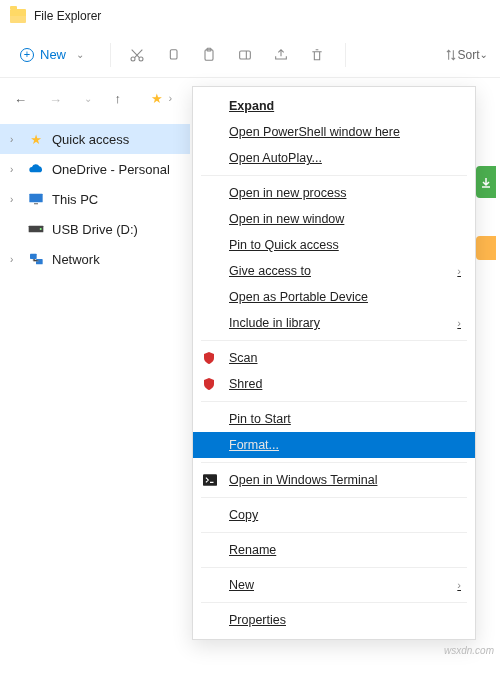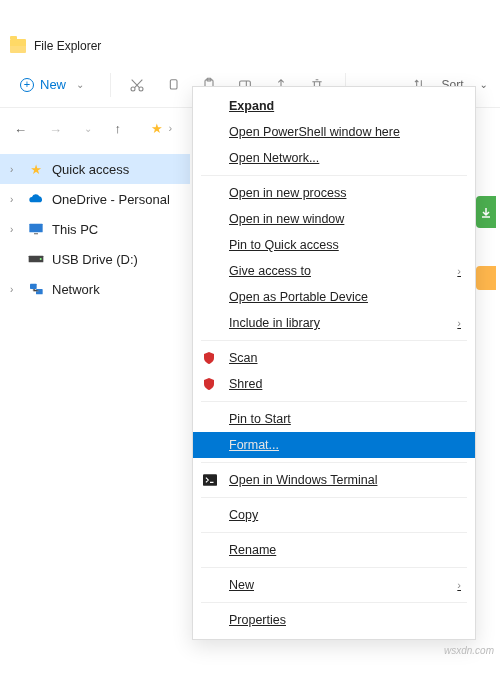--- a/index.html
+++ b/index.html
@@ -1,25 +1,25 @@
 <!DOCTYPE html>
 <html><head>
   <meta charset="utf-8">
   <style>
     * { box-sizing: border-box; margin: 0; padding: 0; }
     body { font-family: "Segoe UI", sans-serif; font-size: 13px; color: #222; background: #fff; width: 500px; height: 676px; overflow: hidden; position: relative; }
-    .titlebar { display: flex; align-items: center; height: 32px; padding: 0 10px; gap: 8px; margin-top: 30px; }
+    .titlebar { display: flex; align-items: center; height: 32px; padding: 0 10px; gap: 8px; }
     .app-icon { width: 16px; height: 14px; background: linear-gradient(#ffd966 50%, #ffdc7a 50%); border-radius: 1px; position: relative; }
     .app-icon::before { content: ""; position: absolute; top: -3px; left: 0; width: 7px; height: 3px; background: #ffd966; border-radius: 1px 1px 0 0; }
     .title-text { font-size: 12px; }
     .toolbar { display: flex; align-items: center; height: 46px; padding: 0 12px; gap: 18px; border-bottom: 1px solid #eee; }
     .new-btn { display: flex; align-items: center; gap: 6px; color: #0078d4; padding: 4px 8px; }
     .tb-icon { color: #888; width: 18px; text-align: center; }
     .divider { width: 1px; height: 24px; background: #eee; }
-    .sort-btn { display: flex; align-items: center; gap: 16px; color: #666; margin-left: auto; font-size: 12px; padding-right: 0; }
+    .sort-btn { display: flex; align-items: center; gap: 0; color: #666; margin-left: auto; font-size: 12px; padding-right: 0; }
     .navbar { display: flex; align-items: center; height: 40px; padding: 0 14px; gap: 22px; }
     .nav-icon { color: #555; }
     .nav-icon.dis { color: #bbb; }
     .addr { display: flex; align-items: center; gap: 6px; margin-left: 8px; }
     .star { color: #ffbd2e; }
     .caret { color: #999; font-size: 11px; }
     .main { display: flex; }
     .sidebar { width: 190px; padding: 6px 0; }
     .sb-item { display: flex; align-items: center; padding: 7px 10px; gap: 8px; cursor: default; }
     .sb-item.sel { background: #d6eaff; }
@@ -168,21 +168,21 @@
 </div>
 
 <div class="context-menu" id="context-menu">
     <div class="cm-item bold">
       <span>Expand</span>
     </div>
     <div class="cm-item">
       <span>Open PowerShell window here</span>
     </div>
     <div class="cm-item">
-      <span>Open Network...</span>
+      <span>Open AutoPlay...</span>
     </div>
     <div class="cm-sep"></div>
     <div class="cm-item">
       <span>Open in new process</span>
     </div>
     <div class="cm-item">
       <span>Open in new window</span>
     </div>
     <div class="cm-item">
       <span>Pin to Quick access</span>

